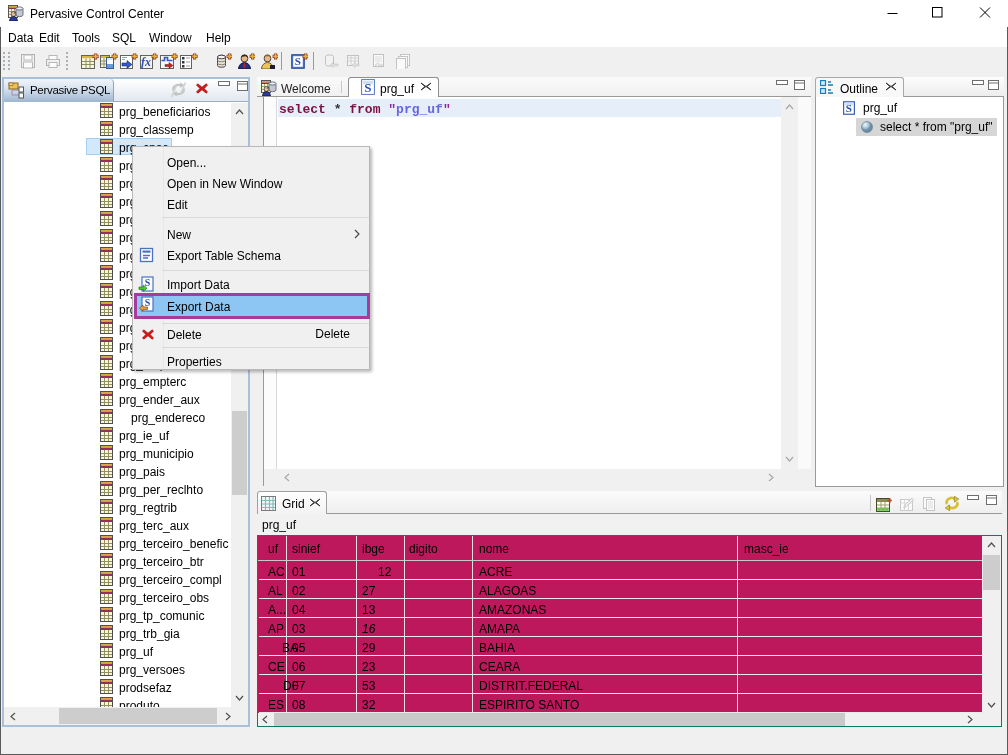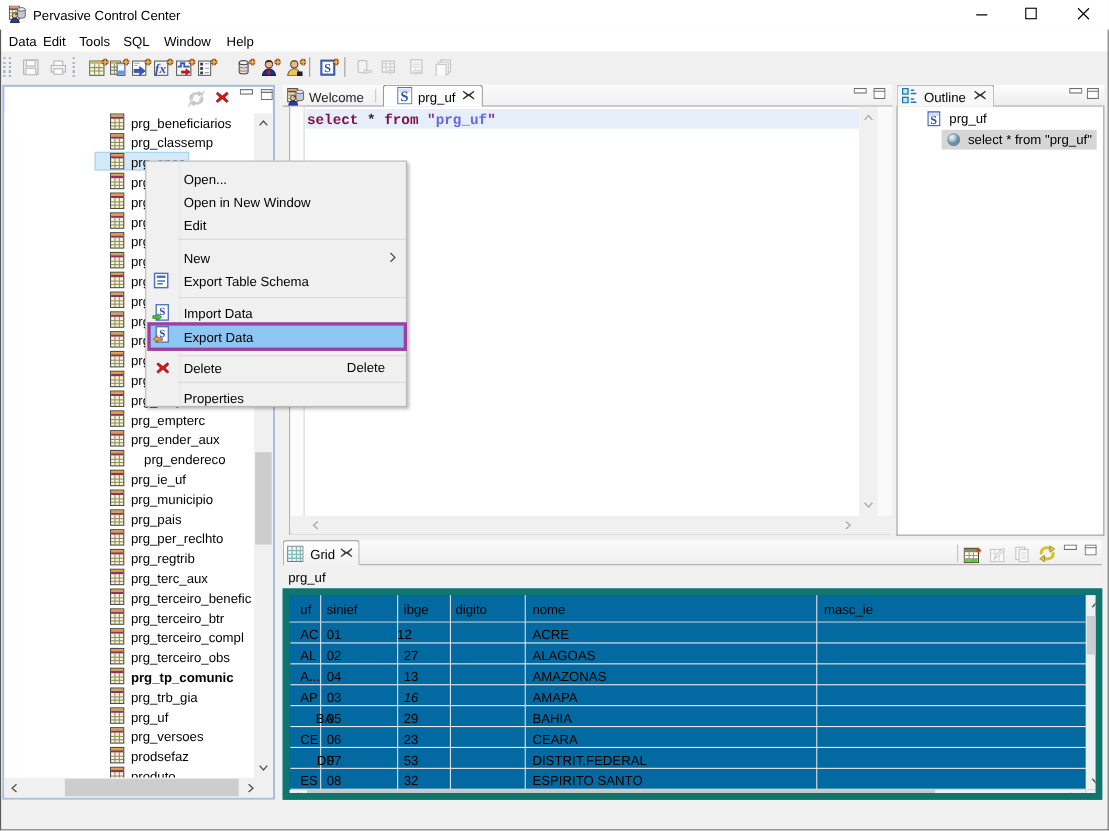--- a/index.html
+++ b/index.html
@@ -187,20 +187,31 @@
 
   <svg class="ab" style="left:394px;top:6px;" width="17" height="16" viewBox="0 0 17 16">
     <rect x="6.5" y="1.5" width="9" height="11" fill="#fafafa" stroke="#c4c4c4"></rect>
     <rect x="4.5" y="3.5" width="9" height="11" fill="#fafafa" stroke="#c4c4c4"></rect>
     <rect x="2.5" y="5.5" width="9" height="11" fill="#fafafa" stroke="#c4c4c4"></rect>
   </svg>
 </div>
 
 <div class="ab" style="left:2px;top:77px;width:248px;height:650px;border:2px solid #a9c0da;background:#fff;">
 
+  <div class="ab" style="left:0;top:0;width:244px;height:23px;background:linear-gradient(#ffffff,#e2e8ef);border-bottom:1px solid #9daec0;">
+    <div class="ab" style="left:0;top:0;width:110px;height:23px;background:linear-gradient(180deg,#f0f4fa 0%,#d8e3f0 40%,#9fb6d0 100%);border-right:1px solid #8fa5bc;border-radius:0 4px 0 0;"></div>
+    <svg class="ab" style="left:4px;top:3px" width="17" height="17" viewBox="0 0 17 17">
+      <path d="M4 8 v5 h9 M4 8 h9 M13 7 v-1" stroke="#a08ab0" stroke-width="1" fill="none"></path>
+      <rect x="1" y="1" width="9" height="6" fill="#f0c050" stroke="#8a6a20"></rect>
+      <rect x="1" y="1" width="4" height="2.5" fill="#f8da90" stroke="#8a6a20" stroke-width="0.7"></rect>
+      <rect x="11" y="5" width="4.5" height="5" fill="#fff" stroke="#555"></rect>
+      <rect x="11" y="11" width="4.5" height="5" fill="#fff" stroke="#555"></rect>
+    </svg>
+    <div class="tx" style="left:26px;top:6px;font-size:11.5px;letter-spacing:-0.3px;">Pervasive PSQL</div>
+  </div>
 
   <svg class="ab" style="left:164px;top:2px" width="21" height="18" viewBox="0 0 21 18">
     <path d="M5.5 9.5 a5 4.2 0 0 1 8 -4.5" fill="none" stroke="#c4c4c4" stroke-width="2.2"></path>
     <path d="M15.5 7.5 a5 4.2 0 0 1 -8 4.5" fill="none" stroke="#c4c4c4" stroke-width="2.2"></path>
     <path d="M12 1.5 l4.5 2.5 -4 3 z" fill="#c4c4c4"></path>
     <path d="M9 15.5 l-4.5 -2.5 4 -3 z" fill="#c4c4c4"></path>
     <path d="M12.5 13 L17.5 1.5" stroke="#d2d2d2" stroke-width="1.6"></path>
     <path d="M3.5 16 L8.5 4.5" stroke="#d2d2d2" stroke-width="1.6"></path>
   </svg>
   <svg class="ab" style="left:192px;top:4px" width="12" height="11" viewBox="0 0 14 13">
@@ -266,21 +277,21 @@
     <div class="treerow" style="top:416px;">prg_terc_aux</div>
     <div class="ti" style="left:96px;top:432px;"></div>
     <div class="treerow" style="top:434px;">prg_terceiro_benefic</div>
     <div class="ti" style="left:96px;top:450px;"></div>
     <div class="treerow" style="top:452px;">prg_terceiro_btr</div>
     <div class="ti" style="left:96px;top:468px;"></div>
     <div class="treerow" style="top:470px;">prg_terceiro_compl</div>
     <div class="ti" style="left:96px;top:486px;"></div>
     <div class="treerow" style="top:488px;">prg_terceiro_obs</div>
     <div class="ti" style="left:96px;top:504px;"></div>
-    <div class="treerow" style="top:506px;font-weight:bold;">prg_tp_comunic</div>
+    <div class="treerow" style="top:506px;">prg_tp_comunic</div>
     <div class="ti" style="left:96px;top:522px;"></div>
     <div class="treerow" style="top:524px;">prg_trb_gia</div>
     <div class="ti" style="left:96px;top:540px;"></div>
     <div class="treerow" style="top:542px;">prg_uf</div>
     <div class="ti" style="left:96px;top:558px;"></div>
     <div class="treerow" style="top:560px;">prg_versoes</div>
     <div class="ti" style="left:96px;top:576px;"></div>
     <div class="treerow" style="top:578px;">prodsefaz</div>
     <div class="ti" style="left:96px;top:594px;"></div>
     <div class="treerow" style="top:596px;">produto</div>
@@ -455,37 +466,37 @@
       <rect x="0.5" y="0.5" width="11" height="4" fill="#fff" stroke="#6e6e6e" stroke-width="1"></rect>
     </svg>
   <svg class="ab" style="left:729px;top:4px" width="11" height="10">
       <rect x="0.5" y="0.5" width="10" height="9" fill="#fff" stroke="#6e6e6e" stroke-width="1"></rect>
       <line x1="0" y1="3" x2="11" y2="3" stroke="#6e6e6e"></line>
     </svg>
 
   <div class="ab" style="left:0;top:23px;width:745px;height:21px;background:#f1f1f1;"></div>
   <div class="tx" style="left:5px;top:28px;">prg_uf</div>
 
-  <div class="ab" style="left:0;top:44px;width:745px;height:192px;background:#0369a1;border:6px solid #0f766e;overflow:hidden;">
+  <div class="ab" style="left:0;top:44px;width:745px;height:192px;background:#be185d;border:1px solid #0f766e;overflow:hidden;">
     <div class="gridline-v" style="left:28px;top:0;height:177px;"></div>
     <div class="gridline-v" style="left:98px;top:0;height:177px;"></div>
     <div class="gridline-v" style="left:146px;top:0;height:177px;"></div>
     <div class="gridline-v" style="left:214px;top:0;height:177px;"></div>
     <div class="gridline-v" style="left:479px;top:0;height:177px;"></div>
     <div class="tx" style="left:10px;top:7px;">uf</div>
     <div class="tx" style="left:34px;top:7px;">sinief</div>
     <div class="tx" style="left:104px;top:7px;">ibge</div>
     <div class="tx" style="left:151px;top:7px;">digito</div>
     <div class="tx" style="left:221px;top:7px;">nome</div>
     <div class="tx" style="left:486px;top:7px;">masc_ie</div>
     <div class="ab" style="left:0;top:24px;width:724px;height:1px;background:#c8c8c8;"></div>
     <div class="ab" style="left:1px;top:43px;width:724px;height:1px;background:#ebebeb;"></div>
     <div class="tx" style="left:10px;top:30px;">AC</div>
     <div class="tx" style="left:34px;top:30px;">01</div>
-    <div class="tx" style="left:98px;top:30px;text-align:right;">12</div>
+    <div class="tx" style="left:120px;top:30px;text-align:right;">12</div>
     <div class="tx" style="left:221px;top:30px;">ACRE</div>
     <div class="ab" style="left:1px;top:62px;width:724px;height:1px;background:#ebebeb;"></div>
     <div class="tx" style="left:10px;top:49px;">AL</div>
     <div class="tx" style="left:34px;top:49px;">02</div>
     <div class="tx" style="left:104px;top:49px;">27</div>
     <div class="tx" style="left:221px;top:49px;">ALAGOAS</div>
     <div class="ab" style="left:1px;top:81px;width:724px;height:1px;background:#ebebeb;"></div>
     <div class="tx" style="left:10px;top:68px;">A...</div>
     <div class="tx" style="left:34px;top:68px;">04</div>
     <div class="tx" style="left:104px;top:68px;">13</div>

